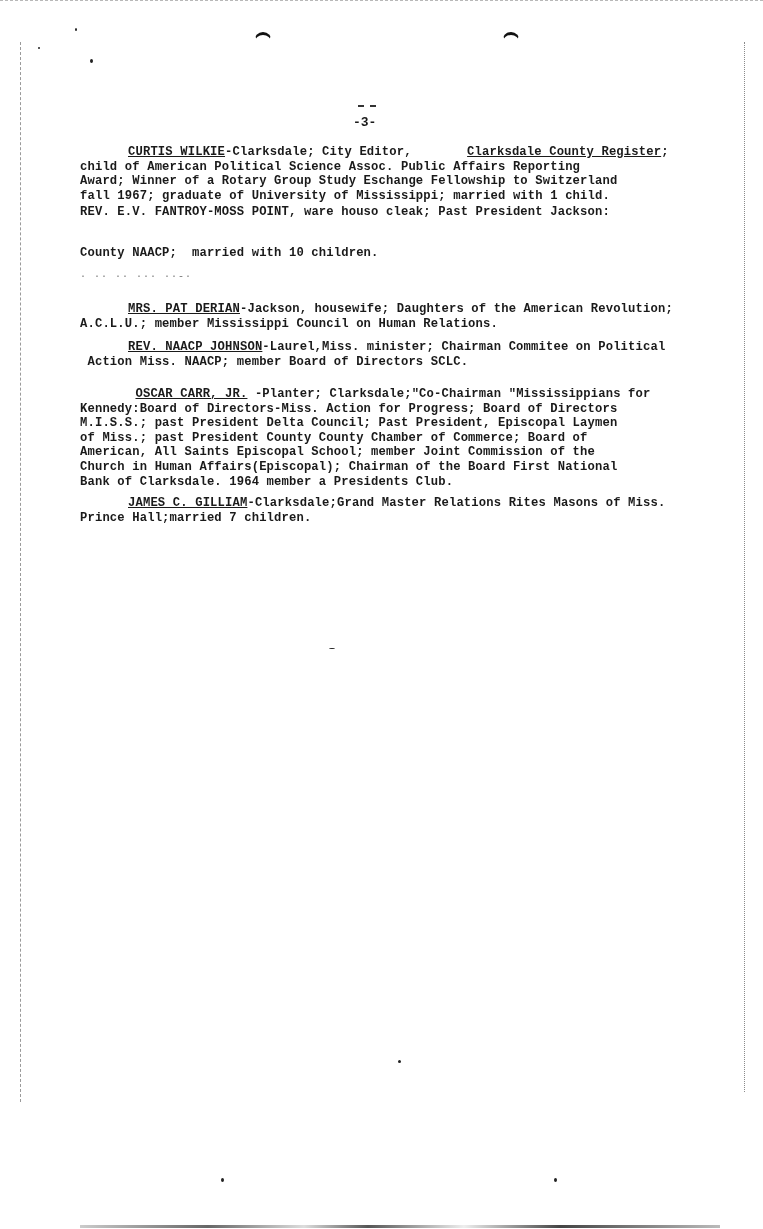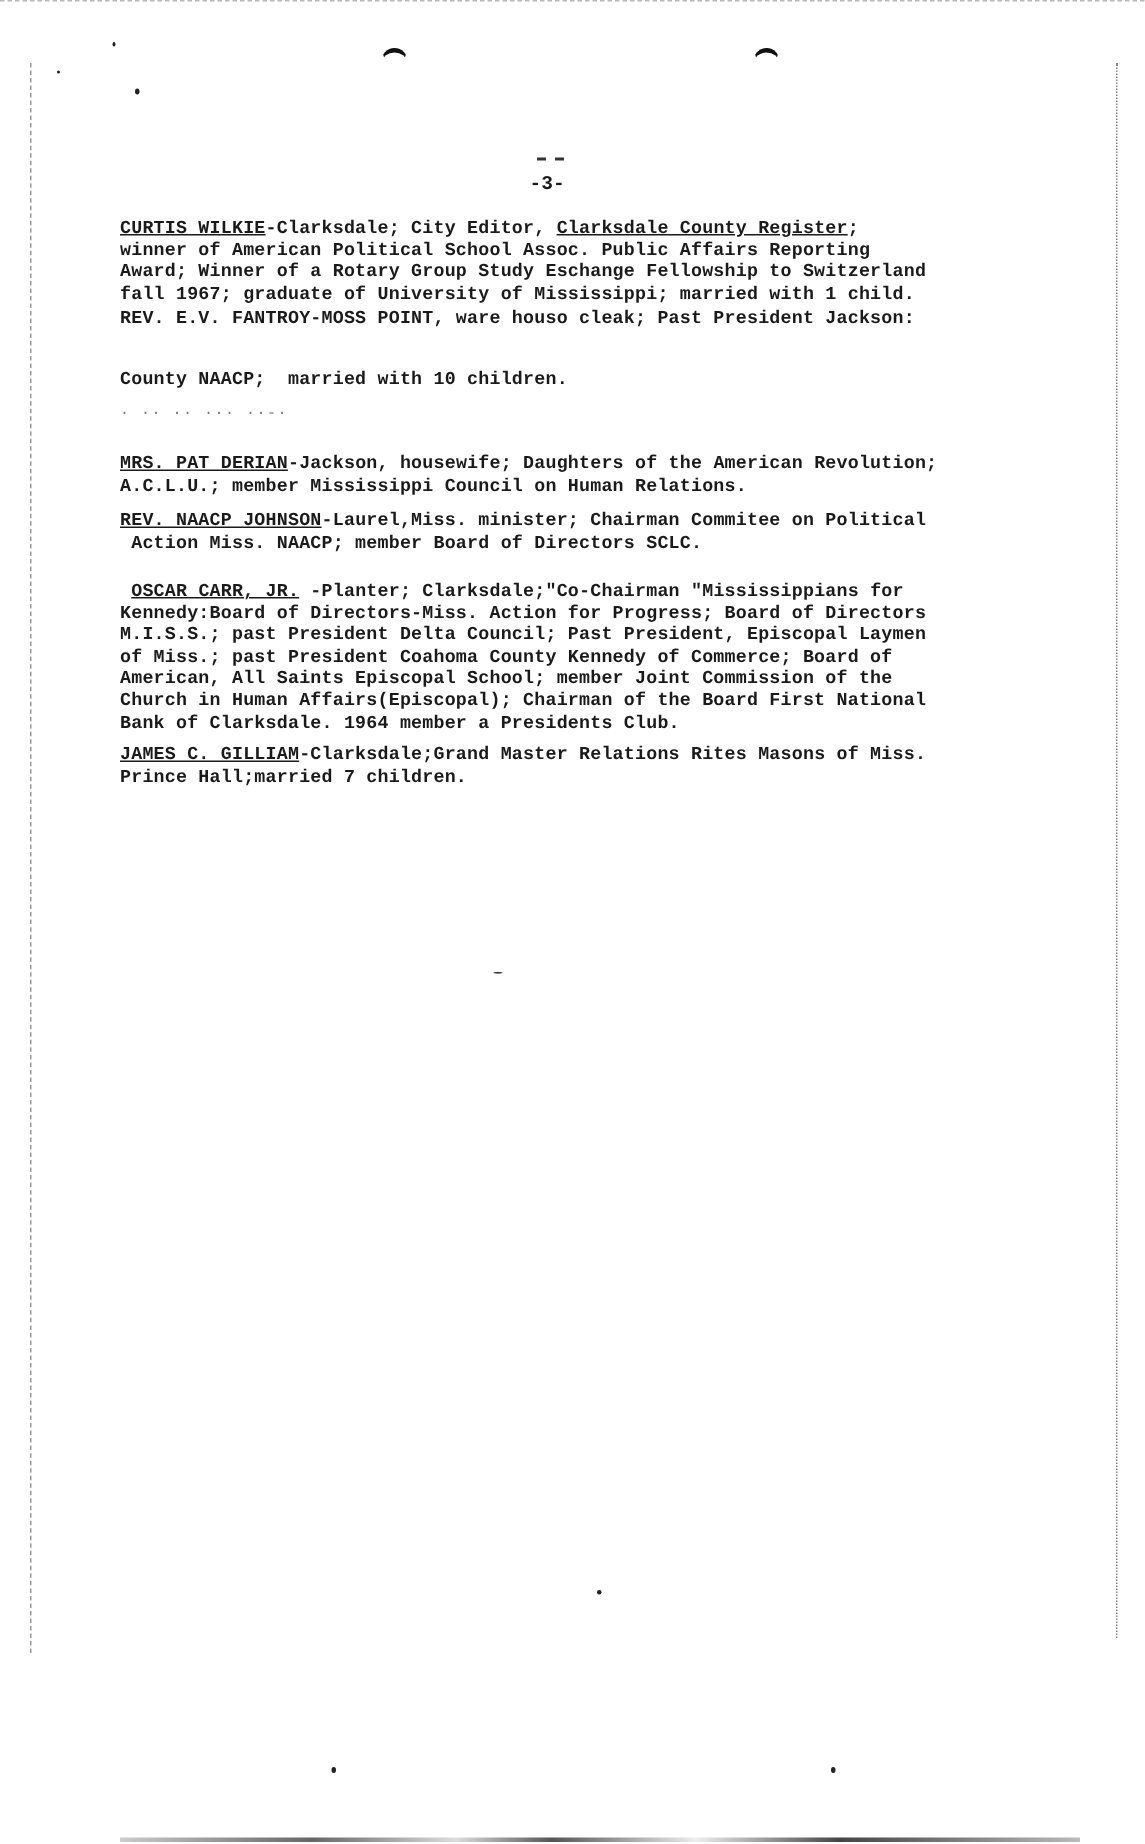--- a/index.html
+++ b/index.html
@@ -32,21 +32,21 @@
   }
   .page-number-mark {
     position: absolute; left: 358px; top: 105px; width: 18px; height: 0;
     border-top: 2px dashed #333;
   }
   .entry {
     position: absolute; left: 80px; width: 650px;
     font-size: 12.2px; line-height: 14.6px; font-weight: bold;
     white-space: pre; letter-spacing: 0.15px;
   }
-  .name { text-decoration: underline; }
+  .name { text-decoration: underline; margin-left: 48px; }
   .smudge {
     position: absolute; left: 80px; top: 271px; font-size: 10px; color: #777;
     letter-spacing: 1px;
   }
   .bottom-edge {
     position: absolute; left: 80px; top: 1225px; width: 640px; height: 3px;
     background: linear-gradient(90deg, #ccc 0%, #666 20%, #ddd 35%, #555 45%, #eee 60%, #444 75%, #bbb 100%);
   }
 </style>
 </head>
@@ -64,39 +64,39 @@
 <div class="speck" style="left:38px;top:47px;width:2px;height:2px;"></div>
 <div class="speck" style="left:329px;top:648px;width:6px;height:1px;"></div>
 <div class="speck" style="left:398px;top:1060px;width:3px;height:3px;"></div>
 <div class="speck" style="left:221px;top:1178px;width:3px;height:4px;"></div>
 <div class="speck" style="left:554px;top:1178px;width:3px;height:4px;"></div>
 
 <div class="page-number-mark"></div>
 <div class="page-number">-3-</div>
 
 <div class="entry" style="top:145px;"><span class="name">CURTIS WILKIE</span><span>-Clarksdale; City Editor, </span><span class="name">Clarksdale County Register</span><span>;</span>
-<span>winner of American Political School Assoc. Public Affairs Reporting</span>
+<span>child of American Political Science Assoc. Public Affairs Reporting</span>
 <span>Award; Winner of a Rotary Group Study Eschange Fellowship to Switzerland</span>
 <span>fall 1967; graduate of University of Mississippi; married with 1 child.</span></div>
 
 <div class="entry" style="top:205px;"><span>REV. E.V. FANTROY-MOSS POINT</span><span>, ware houso cleak; Past President Jackson:</span></div>
 <div class="entry" style="top:246px;"><span>County NAACP;  married with 10 children.</span></div>
 
 <div class="smudge">· ·· ·· ··· ··-·</div>
 
 <div class="entry" style="top:302px;"><span class="name">MRS. PAT DERIAN</span><span>-Jackson, housewife; Daughters of the American Revolution;</span>
 <span>A.C.L.U.; member Mississippi Council on Human Relations.</span></div>
 
 <div class="entry" style="top:340px;"><span class="name">REV. NAACP JOHNSON</span><span>-Laurel,Miss. minister; Chairman Commitee on Political</span>
 <span> Action Miss. NAACP; member Board of Directors SCLC.</span></div>
 
 <div class="entry" style="top:387px;"> <span class="name">OSCAR CARR, JR.</span><span> -Planter; Clarksdale;"Co-Chairman "Mississippians for</span>
 <span>Kennedy:Board of Directors-Miss. Action for Progress; Board of Directors</span>
 <span>M.I.S.S.; past President Delta Council; Past President, Episcopal Laymen</span>
-<span>of Miss.; past President Coahoma County Kennedy of Commerce; Board of</span>
+<span>of Miss.; past President County County Chamber of Commerce; Board of</span>
 <span>American, All Saints Episcopal School; member Joint Commission of the</span>
 <span>Church in Human Affairs(Episcopal); Chairman of the Board First National</span>
 <span>Bank of Clarksdale. 1964 member a Presidents Club.</span></div>
 
 <div class="entry" style="top:496px;"><span class="name">JAMES C. GILLIAM</span><span>-Clarksdale;Grand Master Relations Rites Masons of Miss.</span>
 <span>Prince Hall;married 7 children.</span></div>
 
 <div class="bottom-edge"></div>
 
 </body></html>

